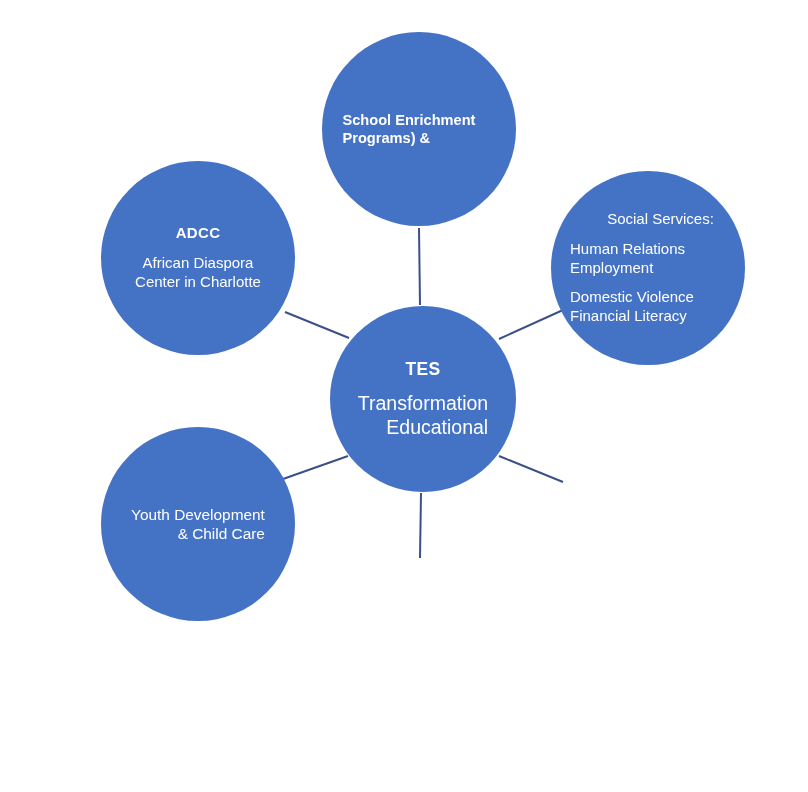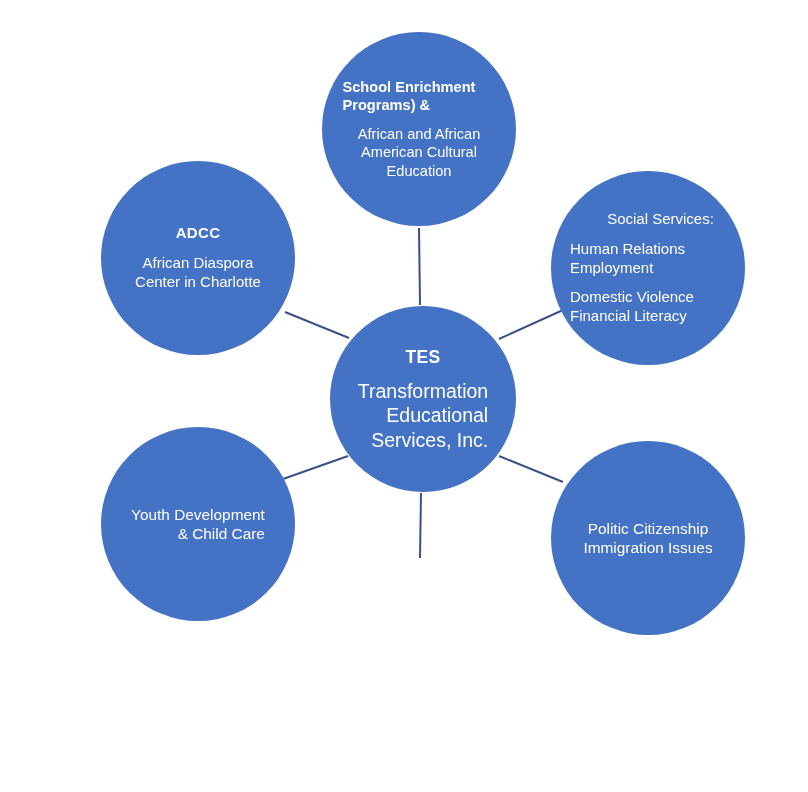--- a/index.html
+++ b/index.html
@@ -164,33 +164,27 @@
       <line x1="499" y1="456" x2="563" y2="482"></line>
       <line x1="421" y1="493" x2="420" y2="558"></line>
     </g>
   </svg>
 
   <div class="node" id="node-center">
     <span class="block headline">TES</span>
     <span class="block">
       <span class="line">Transformation</span>
       <span class="line">Educational</span>
-      <span class="line">Services,  Inc.</span>
     </span>
   </div>
 
   <div class="node" id="node-tap">
     <span class="block headline">
       <span class="line">School Enrichment</span>
       <span class="line">Programs) &amp;</span>
-    </span>
-    <span class="block body">
-      <span class="line">African and African</span>
-      <span class="line">American Cultural</span>
-      <span class="line">Education</span>
     </span>
   </div>
 
   <div class="node" id="node-adcc">
     <span class="block headline">ADCC</span>
     <span class="block body">
       <span class="line">African Diaspora</span>
       <span class="line">Center in Charlotte</span>
     </span>
   </div>
@@ -207,21 +201,15 @@
     </span>
   </div>
 
   <div class="node" id="node-youth">
     <span class="block body">
       <span class="line">Youth Development</span>
       <span class="line">&amp; Child Care</span>
     </span>
   </div>
 
-  <div class="node" id="node-politics">
-    <span class="block body">
-      <span class="line">Politic Citizenship</span>
-      <span class="line">Immigration Issues</span>
-    </span>
-  </div>
 
 
 </div>
 
 </body></html>

